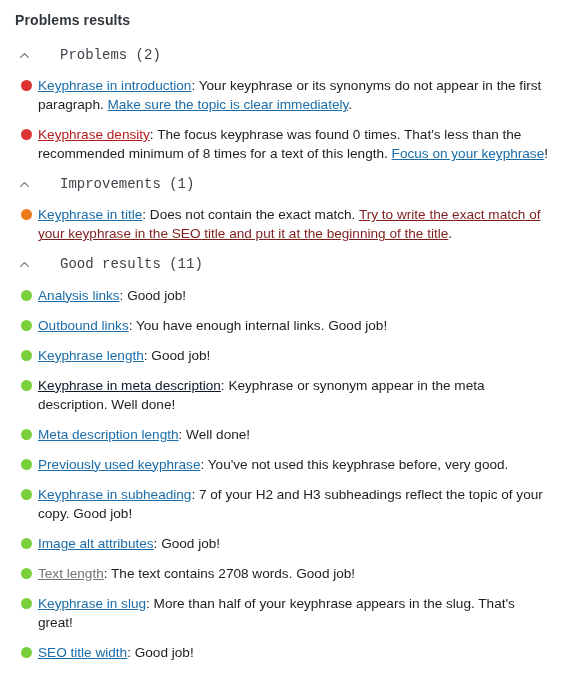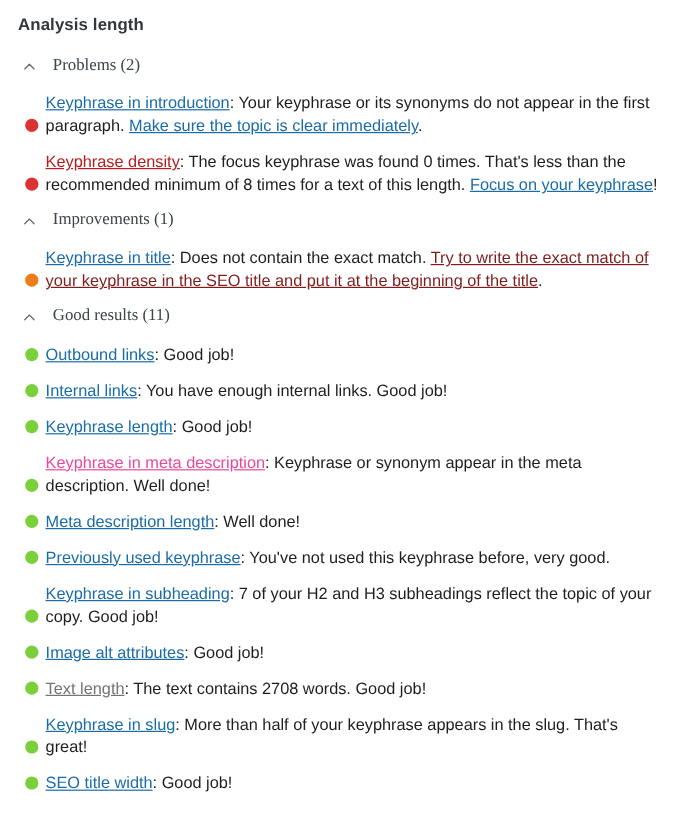--- a/index.html
+++ b/index.html
@@ -31,27 +31,27 @@
     letter-spacing: 0.1px;
   }
 
   
   .section {
     margin: 0 0 0 0;
   }
   .section-header {
     display: flex;
     align-items: center;
-    gap: 12px;
+    gap: 28px;
     padding: 0 0 0 2px;
     margin: 0 0 12px 0;
     background: none;
     border: 0;
     cursor: pointer;
-    font-family: Liberation Serif, serif;
+    font-family: Liberation Mono, monospace;
   }
   .chevron {
     width: 16px;
     height: 16px;
     flex: 0 0 16px;
     display: inline-flex;
     align-items: center;
     justify-content: center;
     color: #646970;
   }
@@ -66,21 +66,21 @@
 
   
   .result-list {
     list-style: none;
     margin: 0 0 12px 0;
     padding: 0;
   }
   .result-item {
     position: relative;
     display: flex;
-    align-items: flex-end;
+    align-items: flex-start;
     margin: 0 0 11px 0;
     padding: 0;
   }
   .bullet-wrap {
     flex: 0 0 24px;
     width: 24px;
     height: 19px;
     display: flex;
     align-items: center;
     justify-content: flex-start;
@@ -104,21 +104,21 @@
     color: #1a6ca8;
     text-decoration: underline;
     text-underline-offset: 1px;
   }
 </style>
 </head>
 <body>
 
 <div class="panel">
 
-  <div class="panel-title">Analysis length</div>
+  <div class="panel-title">Problems results</div>
 
   <div id="sections-root">
       <div class="section">
         <button class="section-header" type="button">
           <span class="chevron">
             <svg width="13" height="13" viewBox="0 0 20 20" fill="none" aria-hidden="true">
               <path d="M4 13 L10 7 L16 13" stroke="currentColor" stroke-width="1.6" stroke-linecap="round" stroke-linejoin="round" fill="none"></path>
             </svg>
           </span>
           <span class="section-title">Problems (2)</span>
@@ -163,39 +163,39 @@
               <path d="M4 13 L10 7 L16 13" stroke="currentColor" stroke-width="1.6" stroke-linecap="round" stroke-linejoin="round" fill="none"></path>
             </svg>
           </span>
           <span class="section-title">Good results (11)</span>
         </button>
         <ul class="result-list">
           <li class="result-item">
             <span class="bullet-wrap">
               <span class="bullet" style="background: rgb(122, 208, 58);"></span>
             </span>
-            <span class="result-text"><a href="#" style="color: rgb(26, 108, 168);">Outbound links</a><span>: Good job!</span></span>
-          </li>
-          <li class="result-item">
-            <span class="bullet-wrap">
-              <span class="bullet" style="background: rgb(122, 208, 58);"></span>
-            </span>
-            <span class="result-text"><a href="#" style="color: rgb(26, 108, 168);">Internal links</a><span>: You have enough internal links. Good job!</span></span>
+            <span class="result-text"><a href="#" style="color: rgb(26, 108, 168);">Analysis links</a><span>: Good job!</span></span>
+          </li>
+          <li class="result-item">
+            <span class="bullet-wrap">
+              <span class="bullet" style="background: rgb(122, 208, 58);"></span>
+            </span>
+            <span class="result-text"><a href="#" style="color: rgb(26, 108, 168);">Outbound links</a><span>: You have enough internal links. Good job!</span></span>
           </li>
           <li class="result-item">
             <span class="bullet-wrap">
               <span class="bullet" style="background: rgb(122, 208, 58);"></span>
             </span>
             <span class="result-text"><a href="#" style="color: rgb(26, 108, 168);">Keyphrase length</a><span>: Good job!</span></span>
           </li>
           <li class="result-item">
             <span class="bullet-wrap">
               <span class="bullet" style="background: rgb(122, 208, 58);"></span>
             </span>
-            <span class="result-text"><a href="#" style="color: #ec4899;">Keyphrase in meta description</a><span>: Keyphrase or synonym appear in the meta description. Well done!</span></span>
+            <span class="result-text"><a href="#" style="color: #0f172a;">Keyphrase in meta description</a><span>: Keyphrase or synonym appear in the meta description. Well done!</span></span>
           </li>
           <li class="result-item">
             <span class="bullet-wrap">
               <span class="bullet" style="background: rgb(122, 208, 58);"></span>
             </span>
             <span class="result-text"><a href="#" style="color: rgb(26, 108, 168);">Meta description length</a><span>: Well done!</span></span>
           </li>
           <li class="result-item">
             <span class="bullet-wrap">
               <span class="bullet" style="background: rgb(122, 208, 58);"></span>

